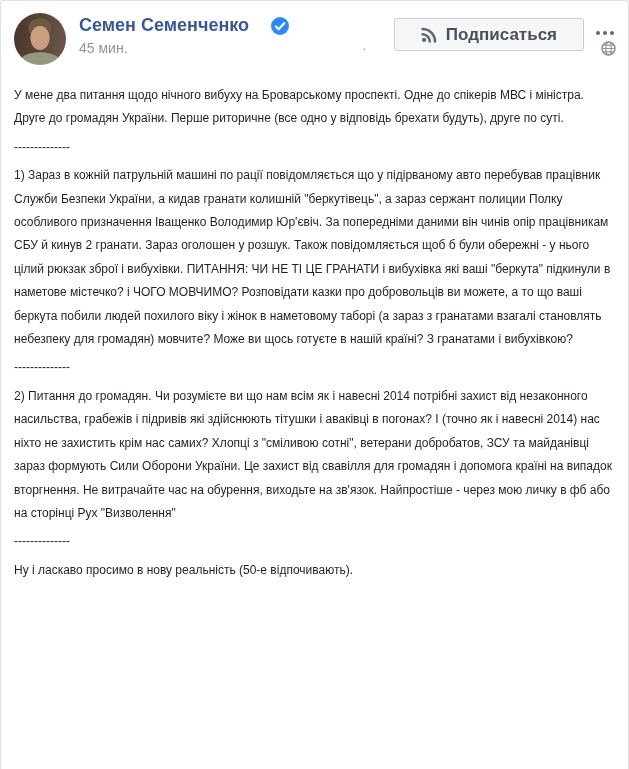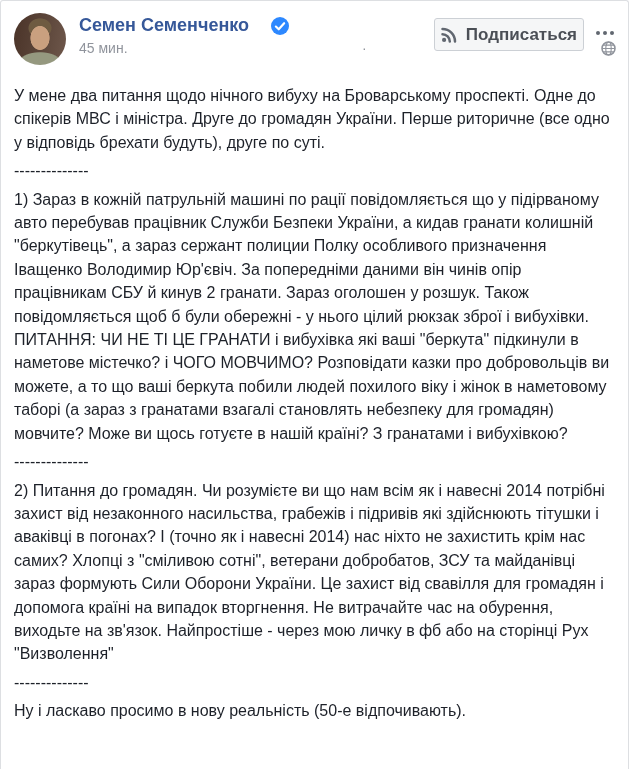--- a/index.html
+++ b/index.html
@@ -71,21 +71,21 @@
   .meta-row .middot { color: #90949c; }
   .globe-icon { display: inline-flex; margin-top: 1px; }
   .follow-btn {
     position: absolute;
     top: 17px;
     right: 44px;
     display: inline-flex;
     align-items: center;
     gap: 9px;
     height: 33px;
-    padding: 0 6px;
+    padding: 0 26px;
     background: #f5f6f7;
     border: 1px solid #ccd0d5;
     border-radius: 3px;
     color: #4b4f56;
     font-family: "Liberation Sans", "DejaVu Sans", sans-serif;
     font-size: 17px;
     font-weight: 700;
     cursor: pointer;
   }
   .more-btn {
@@ -106,21 +106,21 @@
   .more-btn .dot {
     width: 4px;
     height: 4px;
     border-radius: 50%;
     background: #616770;
   }
   
   .post-body {
     padding: 5px 13px 12px 13px;
     color: #1d2129;
-    font-size: 16px;
+    font-size: 12px;
     line-height: 23.4px;
   }
   .post-body p {
     margin: 0 0 5px 0;
     word-wrap: break-word;
   }
   .post-body p:last-child { margin-bottom: 0; }
 </style>
 </head>
 <body>

